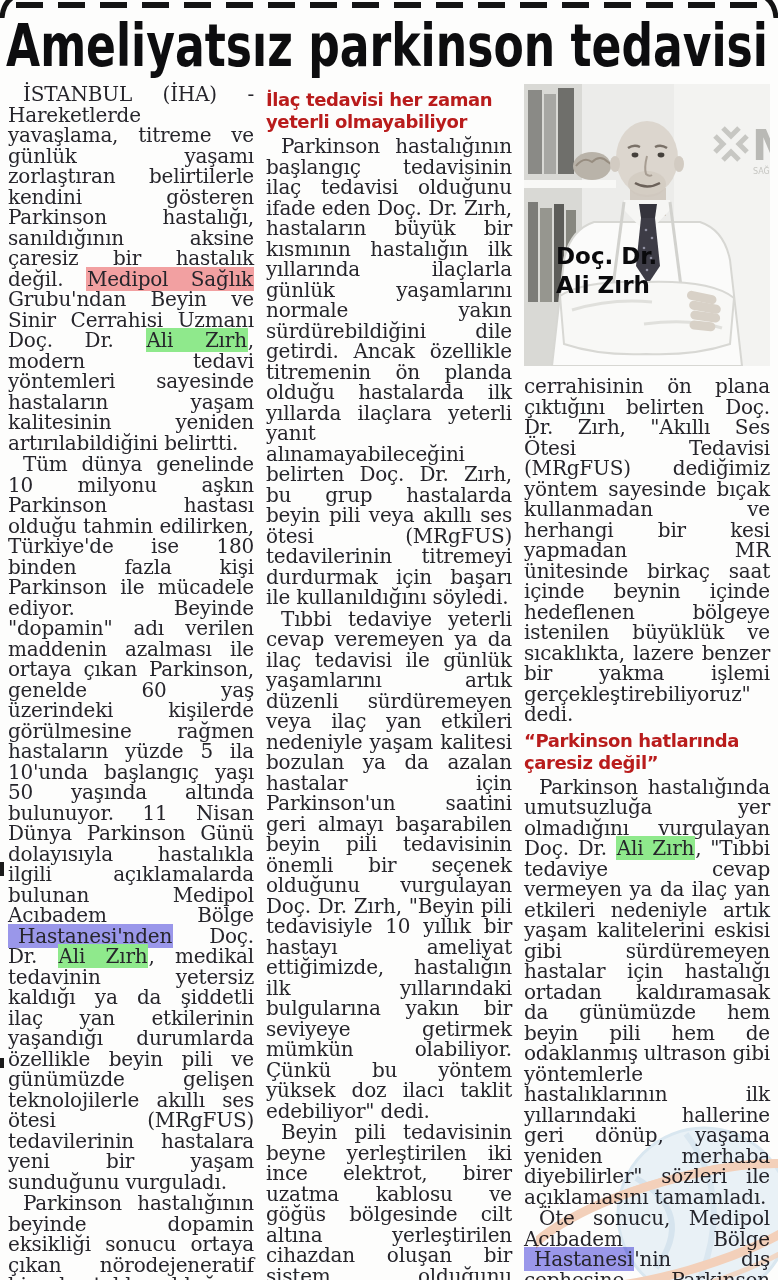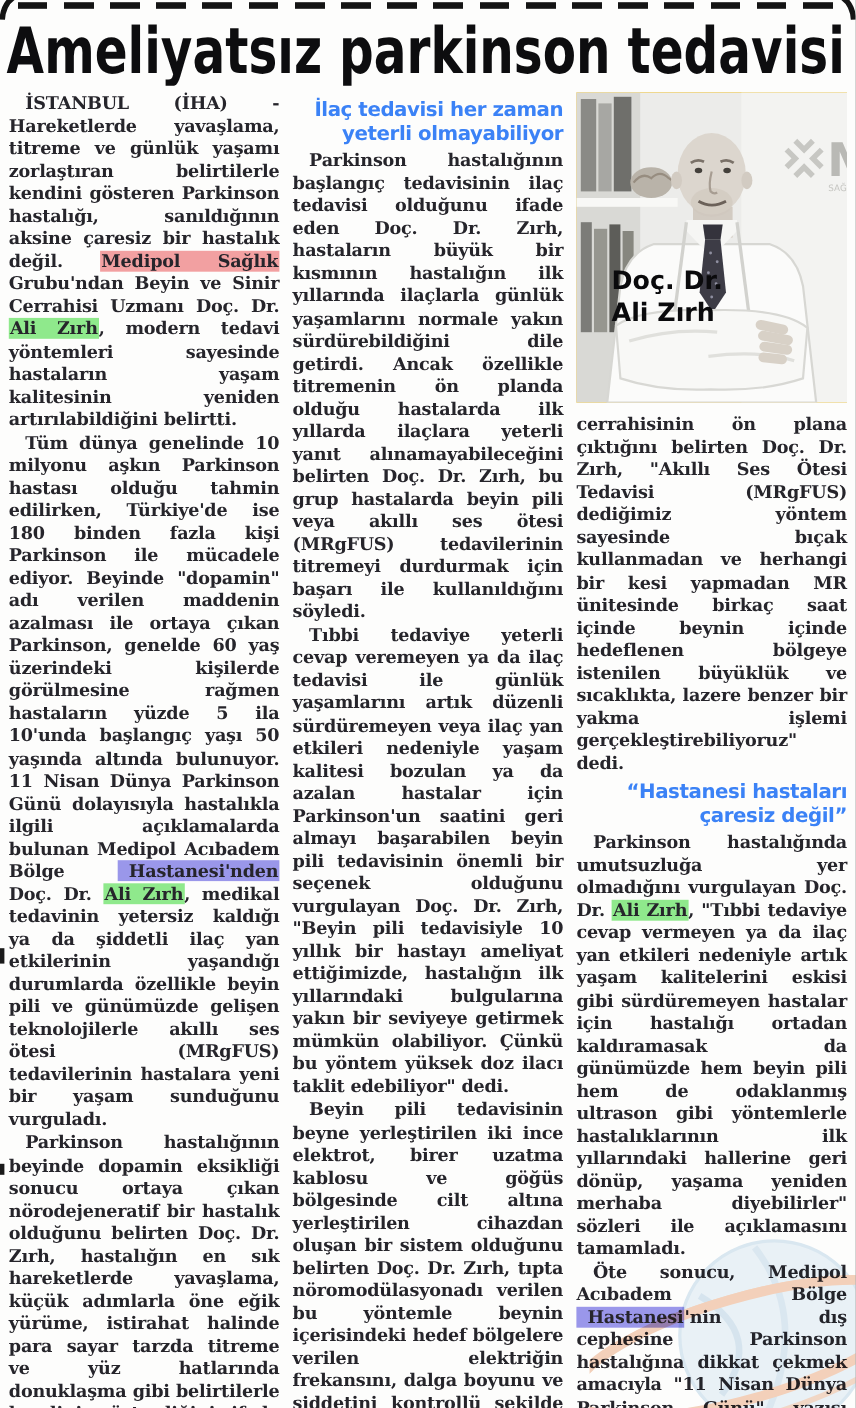--- a/index.html
+++ b/index.html
@@ -18,36 +18,35 @@
   .crop-left{left:0;}
   .crop-right{right:0;}
   
   .headline-wrap{position:absolute;top:10px;left:0;width:778px;height:68px;}
   
   .col{position:absolute;top:84px;width:246px;text-align:justify;}
   #col-1{left:8px;}
   #col-2{left:266px;}
   #col-3{left:524px;}
   .para{
-    margin:0 0 1px 0;font-size:16px;line-height:20.5px;letter-spacing:-0.2px;
+    margin:0 0 1px 0;font-size:20px;line-height:20.5px;letter-spacing:-0.2px;
     hyphens:auto;
-    font-weight:bold;
   }
   .para.indent{text-indent:15px;}
   .subhead{
-    font-family:"DejaVu Sans", sans-serif;font-weight:bold;color:#3b82f6;
-    font-size:18px;line-height:22px;text-align:right;letter-spacing:-0.4px;
+    font-family:"DejaVu Sans", sans-serif;font-weight:bold;color:#b91c1c;
+    font-size:18px;line-height:22px;text-align:left;letter-spacing:-0.4px;
     margin:5px 0 3px 0;text-indent:0;
   }
   .hl{padding:0 1px;}
   .hl-pink{background:#f2a0a1;}
   .hl-green{background:#8fe98c;}
   .hl-blue{background:#9a97ea;padding-left:10px;}
   
-  .photo-box{position:relative;width:246px;height:282px;margin:0 16px 10px 0;background:#eab308;}
+  .photo-box{position:relative;width:246px;height:282px;margin:0 16px 10px 0;background:#ec4899;}
   .photo-caption{
     position:absolute;left:32px;top:158px;
     font-family:"DejaVu Sans", sans-serif;font-weight:bold;
     font-size:23px;line-height:29px;color:#0a0a0c;text-align:left;
   }
   
   .watermark{
     position:absolute;left:536px;top:1118px;width:242px;height:162px;
     opacity:.42;pointer-events:none;mix-blend-mode:multiply;z-index:3;
   }
@@ -161,21 +160,21 @@
           <rect x="166" y="236" width="26" height="9" rx="4.5" transform="rotate(6 166 236)"></rect>
         </g>
       </svg>
       <div class="photo-caption">
         <div>Doç. Dr.</div>
         <div>Ali Zırh</div>
       </div>
     </div>
     <div>
         <p class="para"><span>cerrahisinin ön plana çıktığını belirten Doç. Dr. Zırh, "Akıllı Ses Ötesi Tedavisi (MRgFUS) dediğimiz yöntem sayesinde bıçak kullanmadan ve herhangi bir kesi yapmadan MR ünitesinde birkaç saat içinde beynin içinde hedeflenen bölgeye istenilen büyüklük ve sıcaklıkta, lazere benzer bir yakma işlemi gerçekleştirebiliyoruz" dedi.</span></p>
-        <div class="subhead">“Hastanesi hastaları çaresiz değil”</div>
+        <div class="subhead">“Parkinson hatlarında çaresiz değil”</div>
         <p class="para indent"><span>Parkinson hastalığında umutsuzluğa yer olmadığını vurgulayan Doç. Dr. </span><span class="hl hl-green">Ali Zırh</span><span>, "Tıbbi tedaviye cevap vermeyen ya da ilaç yan etkileri nedeniyle artık yaşam kalitelerini eskisi gibi sürdüremeyen hastalar için hastalığı ortadan kaldıramasak da günümüzde hem beyin pili hem de odaklanmış ultrason gibi yöntemlerle hastalıklarının ilk yıllarındaki hallerine geri dönüp, yaşama yeniden merhaba diyebilirler" sözleri ile açıklamasını tamamladı.</span></p>
         <p class="para indent"><span>Öte sonucu, Medipol Acıbadem Bölge </span><span class="hl hl-blue">Hastanesi</span><span>'nin dış cephesine Parkinson hastalığına dikkat çekmek amacıyla "11 Nisan Dünya Parkinson Günü" yazısı yansıtıldı.</span></p>
       </div>
   </div>
 
   <div class="watermark">
     <svg width="242" height="162" viewBox="0 0 242 162">
       <circle cx="168" cy="96" r="86" fill="#cfe2f0" stroke="#a9c9e2" stroke-width="3"></circle>
       <path d="M100 60 Q160 96 120 150" fill="none" stroke="#8fb6d6" stroke-width="6" opacity="0.7"></path>
       <path d="M150 16 Q200 80 160 170" fill="none" stroke="#8fb6d6" stroke-width="6" opacity="0.55"></path>

